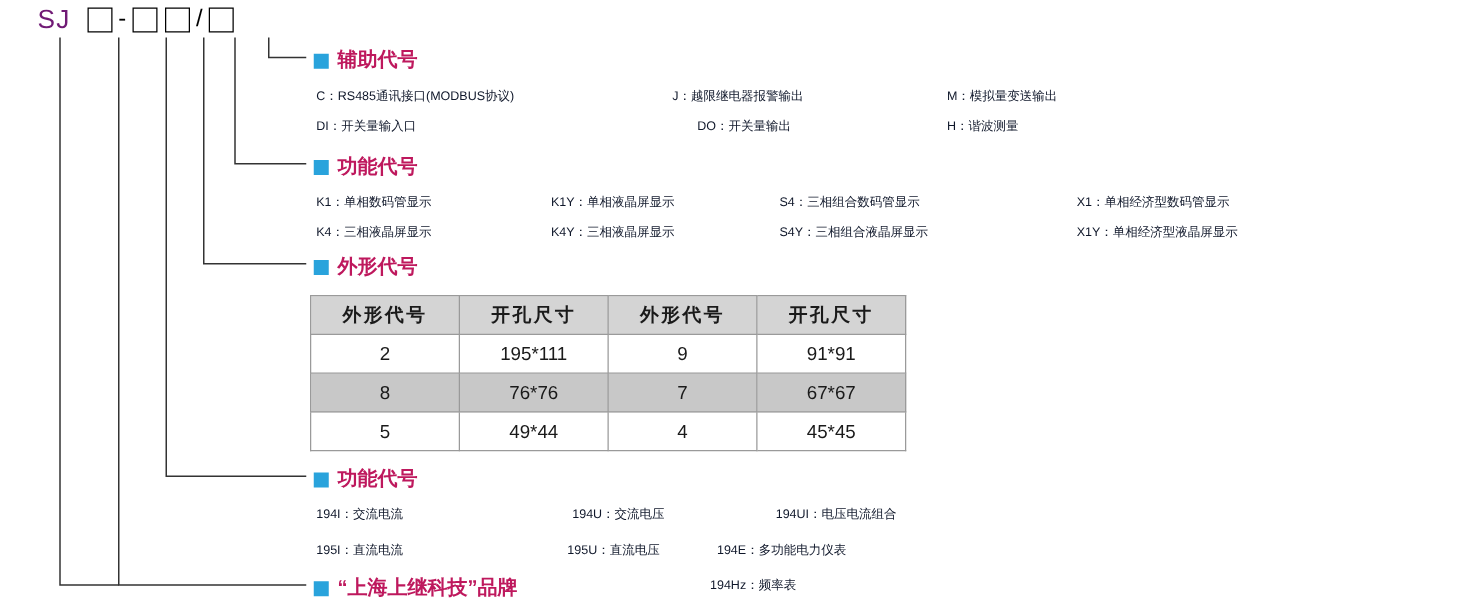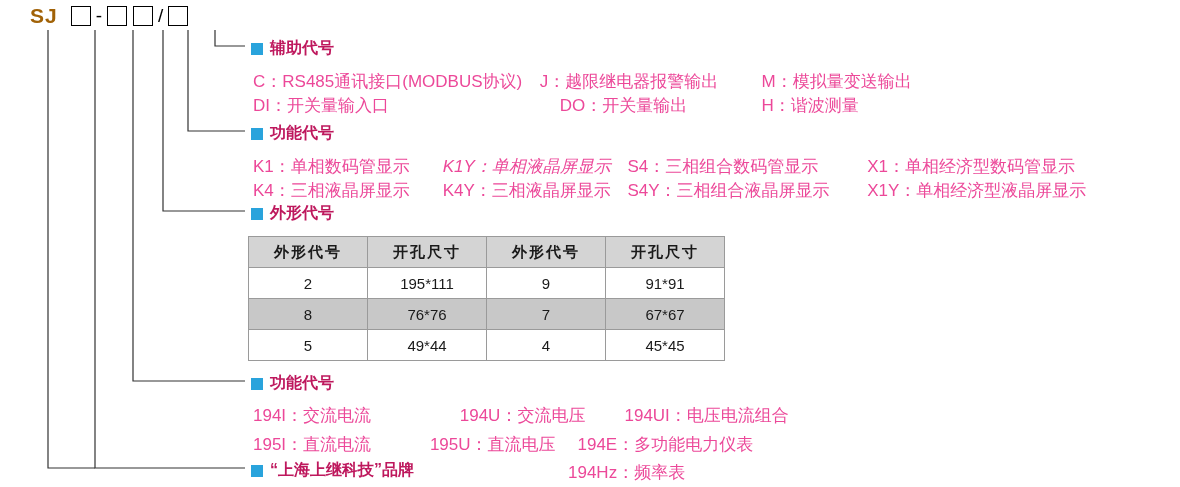--- a/index.html
+++ b/index.html
@@ -26,24 +26,24 @@
   .code-line {
     position: absolute;
     left: 30px;
     top: 2px;
     display: flex;
     align-items: center;
     height: 28px;
   }
   .code-sj {
     font-size: 21px;
-    font-weight: bold;
+    font-weight: normal;
     letter-spacing: 1px;
     margin-right: 10px;
-    color: #a16207;
+    color: #701a75;
   }
   .code-box {
     width: 20px;
     height: 20px;
     border: 1.6px solid #000;
     margin: 0 3px;
     box-sizing: border-box;
   }
   .code-sep {
     font-size: 19px;
@@ -74,22 +74,22 @@
     width: 12px;
     height: 12px;
     background: #29a3dc;
     margin-right: 7px;
     display: inline-block;
   }
 
   
   .row {
     position: absolute;
-    font-size: 17px;
-    color: #ec4899;
+    font-size: 10px;
+    color: #0f172a;
     white-space: nowrap;
   }
   .row span.item {
     display: inline-block;
   }
 
   
   .tbl {
     position: absolute;
     left: 248px;
@@ -165,21 +165,21 @@
     <span class="item" style="width:197px;">DO：开关量输出</span>
     <span class="item">H：谐波测量</span>
   </div>
 
   <div class="sec-title" style="left:251px; top:123px;">
     <span class="sq"></span>
     <span>功能代号</span>
   </div>
   <div class="row" style="left:253px; top:155px;">
     <span class="item" style="width:185px;">K1：单相数码管显示</span>
-    <span class="item" style="width:180px;font-style:italic;">K1Y：单相液晶屏显示</span>
+    <span class="item" style="width:180px;">K1Y：单相液晶屏显示</span>
     <span class="item" style="width:235px;">S4：三相组合数码管显示</span>
     <span class="item">X1：单相经济型数码管显示</span>
   </div>
   <div class="row" style="left:253px; top:179px;">
     <span class="item" style="width:185px;">K4：三相液晶屏显示</span>
     <span class="item" style="width:180px;">K4Y：三相液晶屏显示</span>
     <span class="item" style="width:235px;">S4Y：三相组合液晶屏显示</span>
     <span class="item">X1Y：单相经济型液晶屏显示</span>
   </div>
 

